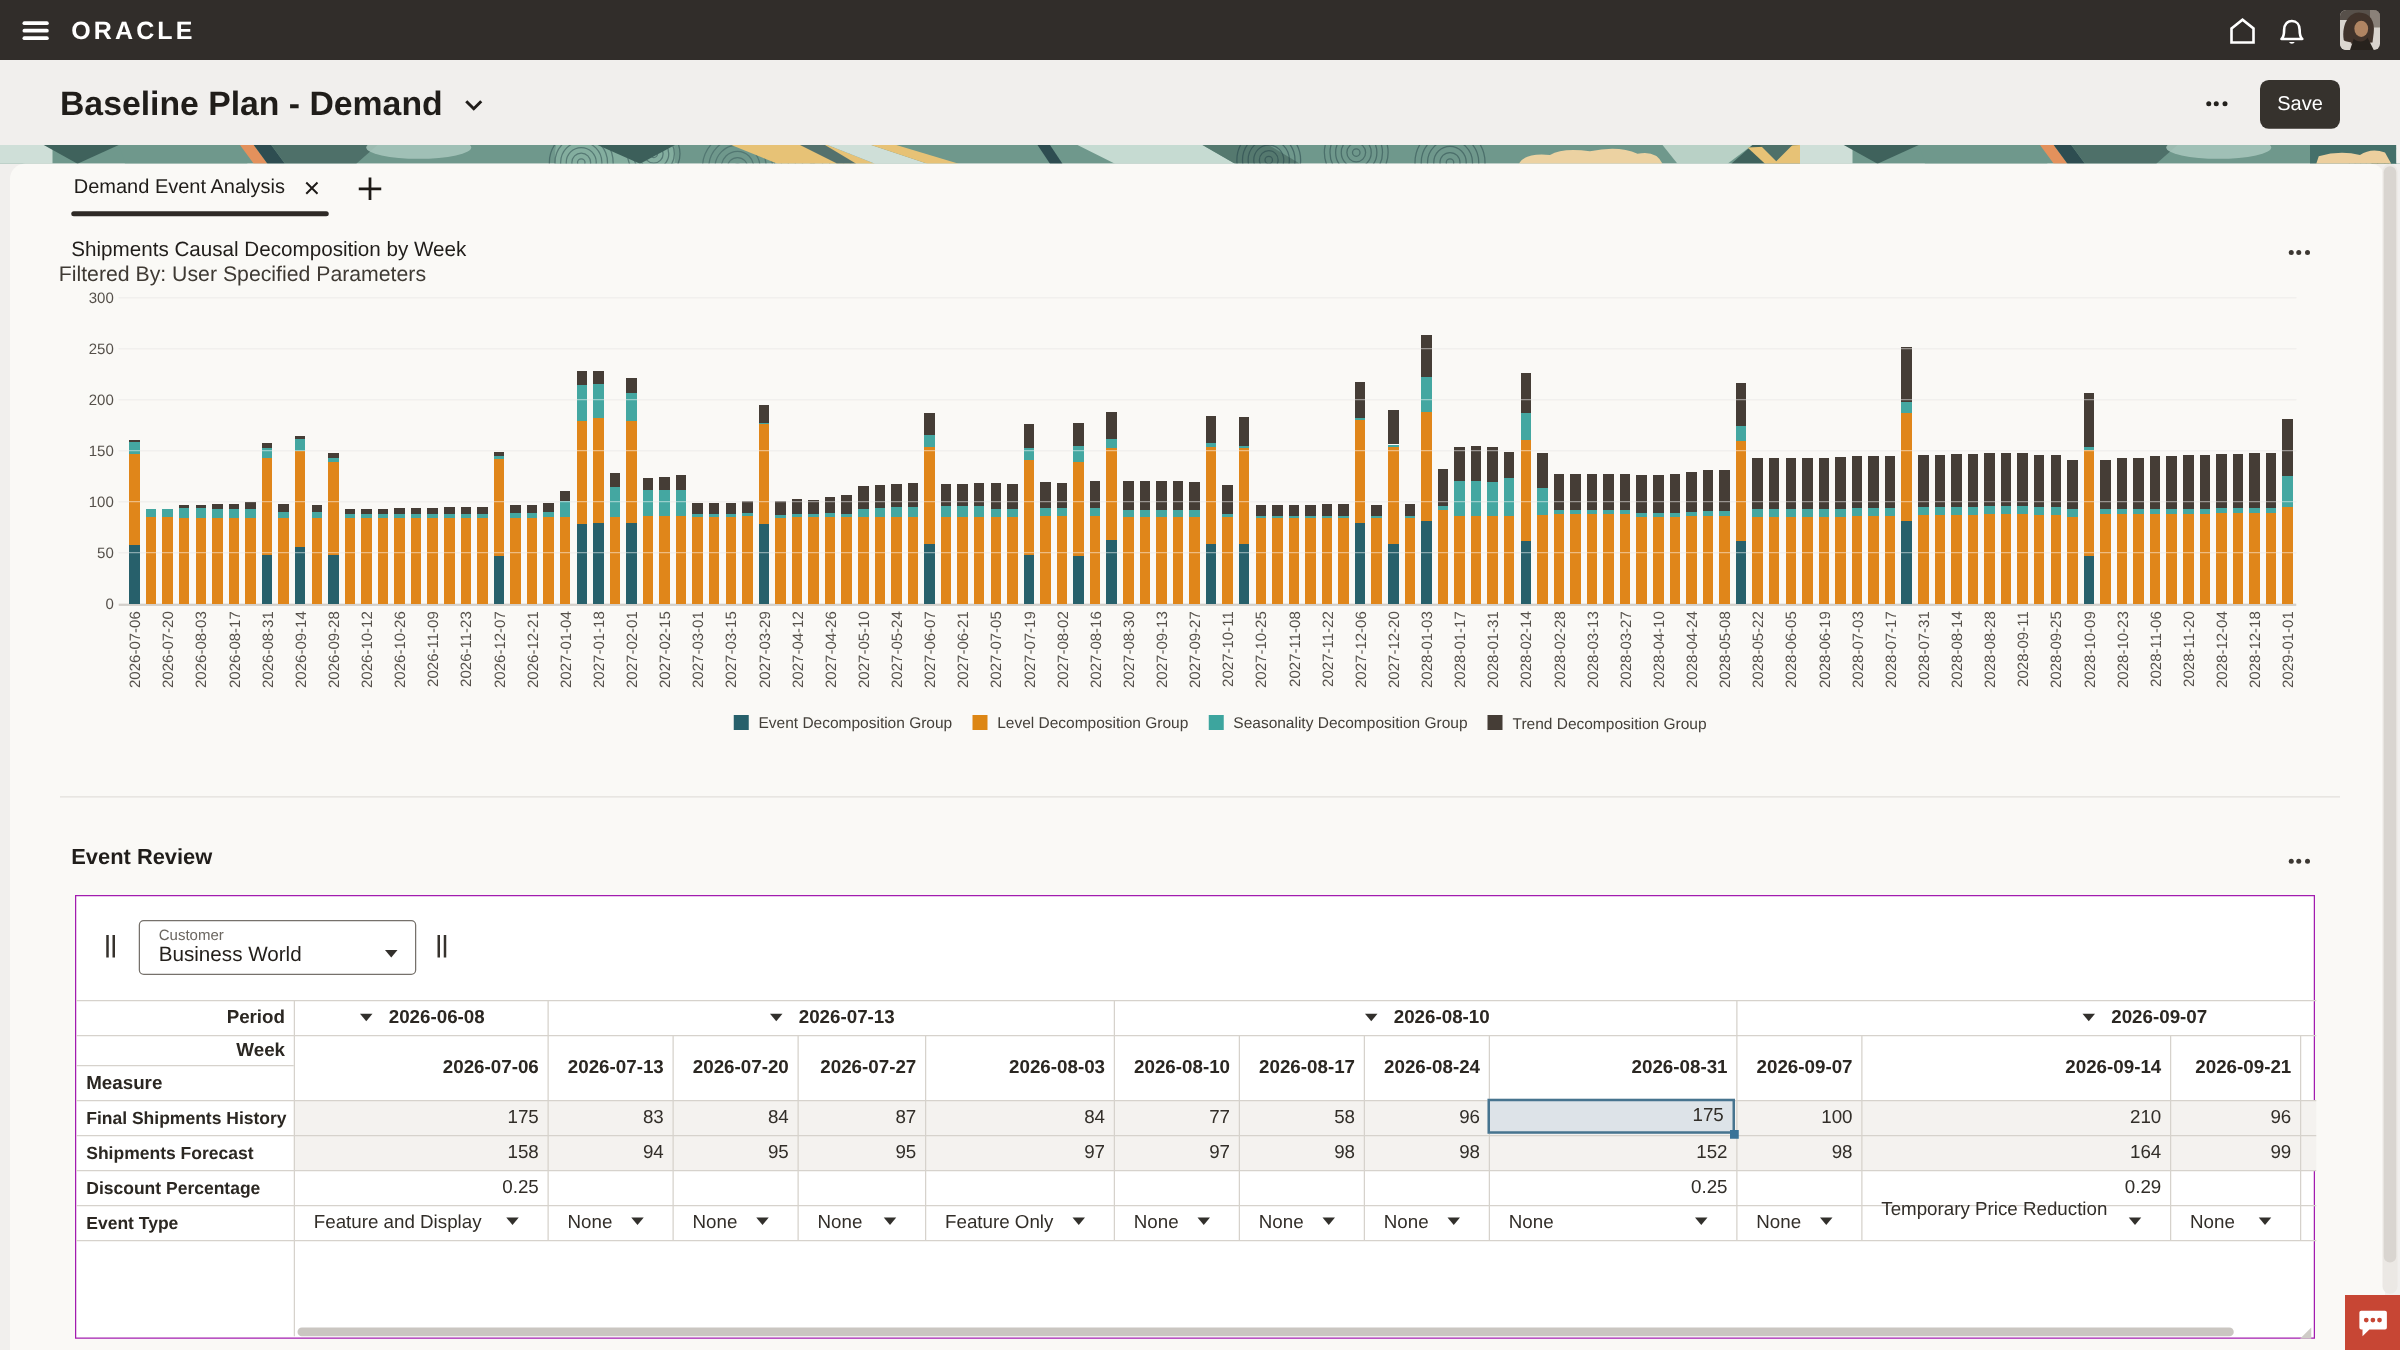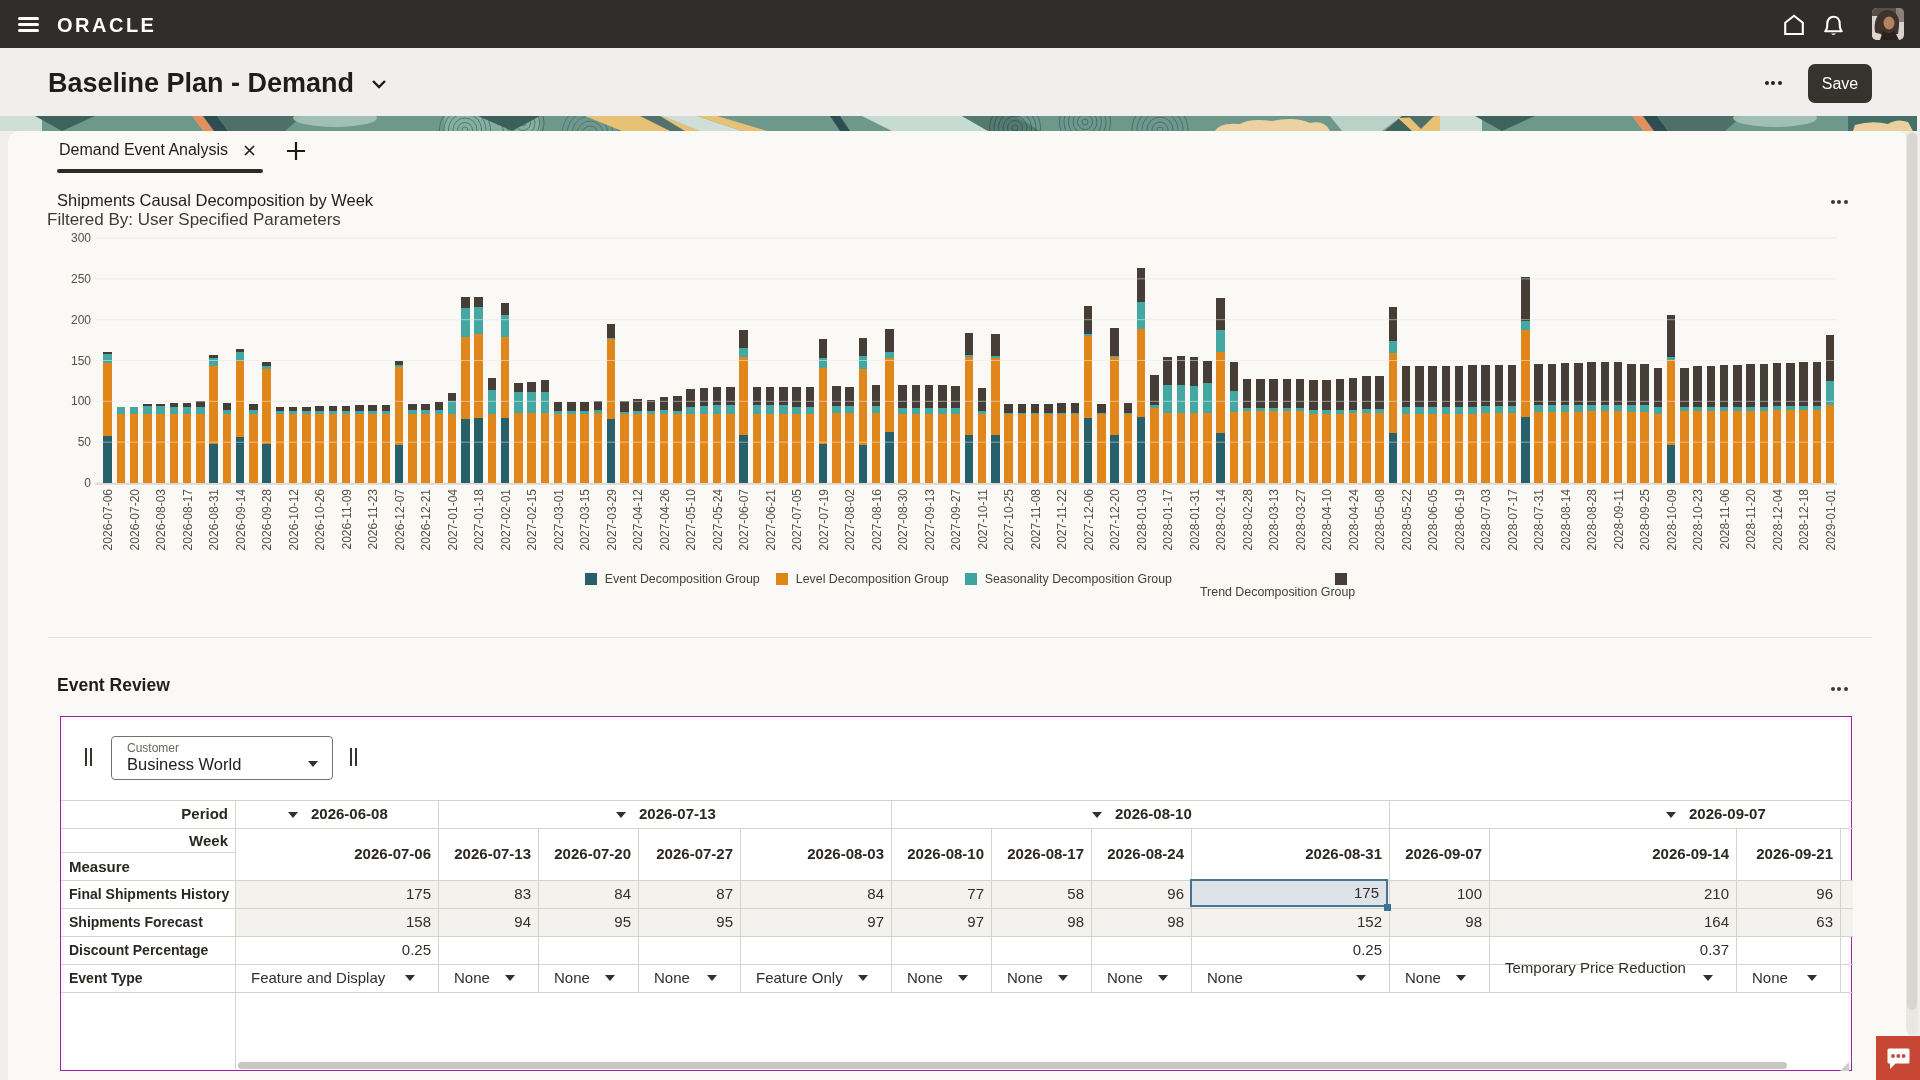--- a/index.html
+++ b/index.html
@@ -631,21 +631,21 @@
   </div>
 <div class="abs" style="left:16px;top:571px;width:1920px;text-align:center;"><span style="display:inline-flex;align-items:center;margin:0 8px;">
       <span style="width:12px;height:12px;background:#27606b;display:inline-block;margin-right:8px;"></span>
       <span style="font-size:12.4px;color:#44403a;">Event Decomposition Group</span>
     </span><span style="display:inline-flex;align-items:center;margin:0 8px;">
       <span style="width:12px;height:12px;background:#dd8614;display:inline-block;margin-right:8px;"></span>
       <span style="font-size:12.4px;color:#44403a;">Level Decomposition Group</span>
     </span><span style="display:inline-flex;align-items:center;margin:0 8px;">
       <span style="width:12px;height:12px;background:#3da59e;display:inline-block;margin-right:8px;"></span>
       <span style="font-size:12.4px;color:#44403a;">Seasonality Decomposition Group</span>
-    </span><span style="display:inline-flex;align-items:flex-end;margin:0 20px;flex-direction:column;">
+    </span><span style="display:inline-flex;align-items:flex-start;margin:0 8px;">
       <span style="width:12px;height:12px;background:#453d36;display:inline-block;margin-right:8px;"></span>
       <span style="font-size:12.4px;color:#44403a;">Trend Decomposition Group</span>
     </span></div>
 
 <div class="abs" style="left:48px;top:637px;width:1824px;height:1px;background:#e2dfdb;"></div>
 
 <div class="abs" style="left:57px;top:675px;font-size:17.5px;font-weight:bold;color:#201d1a;">Event Review</div>
 <div class="abs" style="left:1828px;top:687px;"><span style="display:inline-block;width:4px;height:4px;border-radius:50%;background:#3c3832;margin-left:2.5px;vertical-align:top;"></span><span style="display:inline-block;width:4px;height:4px;border-radius:50%;background:#3c3832;margin-left:2.5px;vertical-align:top;"></span><span style="display:inline-block;width:4px;height:4px;border-radius:50%;background:#3c3832;margin-left:2.5px;vertical-align:top;"></span></div>
 <div class="abs" style="left:60px;top:716px;width:1790px;height:353px;border:1px solid #a21caf;background:#fff;">
   <div class="abs" style="left:24px;top:31px;width:3px;height:18px;border-left:2.5px solid #36322d;border-right:2.5px solid #36322d;"></div>
@@ -719,25 +719,25 @@
     <div style="position:absolute;left:377px;top:191px;width:93px;height:28px;line-height:28px;text-align:right;color:#322e29;">94</div>
     <div style="position:absolute;left:477px;top:191px;width:93px;height:28px;line-height:28px;text-align:right;color:#322e29;">95</div>
     <div style="position:absolute;left:577px;top:191px;width:95px;height:28px;line-height:28px;text-align:right;color:#322e29;">95</div>
     <div style="position:absolute;left:679px;top:191px;width:144px;height:28px;line-height:28px;text-align:right;color:#322e29;">97</div>
     <div style="position:absolute;left:830px;top:191px;width:93px;height:28px;line-height:28px;text-align:right;color:#322e29;">97</div>
     <div style="position:absolute;left:930px;top:191px;width:93px;height:28px;line-height:28px;text-align:right;color:#322e29;">98</div>
     <div style="position:absolute;left:1030px;top:191px;width:93px;height:28px;line-height:28px;text-align:right;color:#322e29;">98</div>
     <div style="position:absolute;left:1130px;top:191px;width:191px;height:28px;line-height:28px;text-align:right;color:#322e29;">152</div>
     <div style="position:absolute;left:1328px;top:191px;width:93px;height:28px;line-height:28px;text-align:right;color:#322e29;">98</div>
     <div style="position:absolute;left:1428px;top:191px;width:240px;height:28px;line-height:28px;text-align:right;color:#322e29;">164</div>
-    <div style="position:absolute;left:1675px;top:191px;width:97px;height:28px;line-height:28px;text-align:right;color:#322e29;">63</div>
+    <div style="position:absolute;left:1675px;top:191px;width:97px;height:28px;line-height:28px;text-align:right;color:#322e29;">99</div>
     <div style="position:absolute;left:8px;top:219px;height:28px;line-height:28px;font-weight:bold;font-size:14px;color:#2b2722;">Discount Percentage</div>
     <div style="position:absolute;left:174px;top:219px;width:196px;height:28px;line-height:28px;text-align:right;color:#322e29;">0.25</div>
     <div style="position:absolute;left:1130px;top:219px;width:191px;height:28px;line-height:28px;text-align:right;color:#322e29;">0.25</div>
-    <div style="position:absolute;left:1428px;top:219px;width:240px;height:28px;line-height:28px;text-align:right;color:#322e29;">0.37</div>
+    <div style="position:absolute;left:1428px;top:219px;width:240px;height:28px;line-height:28px;text-align:right;color:#322e29;">0.29</div>
     <div style="position:absolute;left:8px;top:247px;height:28px;line-height:28px;font-weight:bold;font-size:14px;color:#2b2722;">Event Type</div>
     <div style="position:absolute;left:190px;top:247px;height:28px;line-height:27px;color:#322e29;">Feature and Display</div>
     <div style="position:absolute;left:344px;top:247px;height:28px;line-height:26px;"><span style="display:inline-block;width:0;height:0;border-left:5.5px solid transparent;border-right:5.5px solid transparent;border-top:6px solid #32302c;vertical-align:middle;"></span></div>
     <div style="position:absolute;left:393px;top:247px;height:28px;line-height:27px;color:#322e29;">None</div>
     <div style="position:absolute;left:444px;top:247px;height:28px;line-height:26px;"><span style="display:inline-block;width:0;height:0;border-left:5.5px solid transparent;border-right:5.5px solid transparent;border-top:6px solid #32302c;vertical-align:middle;"></span></div>
     <div style="position:absolute;left:493px;top:247px;height:28px;line-height:27px;color:#322e29;">None</div>
     <div style="position:absolute;left:544px;top:247px;height:28px;line-height:26px;"><span style="display:inline-block;width:0;height:0;border-left:5.5px solid transparent;border-right:5.5px solid transparent;border-top:6px solid #32302c;vertical-align:middle;"></span></div>
     <div style="position:absolute;left:593px;top:247px;height:28px;line-height:27px;color:#322e29;">None</div>
     <div style="position:absolute;left:646px;top:247px;height:28px;line-height:26px;"><span style="display:inline-block;width:0;height:0;border-left:5.5px solid transparent;border-right:5.5px solid transparent;border-top:6px solid #32302c;vertical-align:middle;"></span></div>
     <div style="position:absolute;left:695px;top:247px;height:28px;line-height:27px;color:#322e29;">Feature Only</div>

